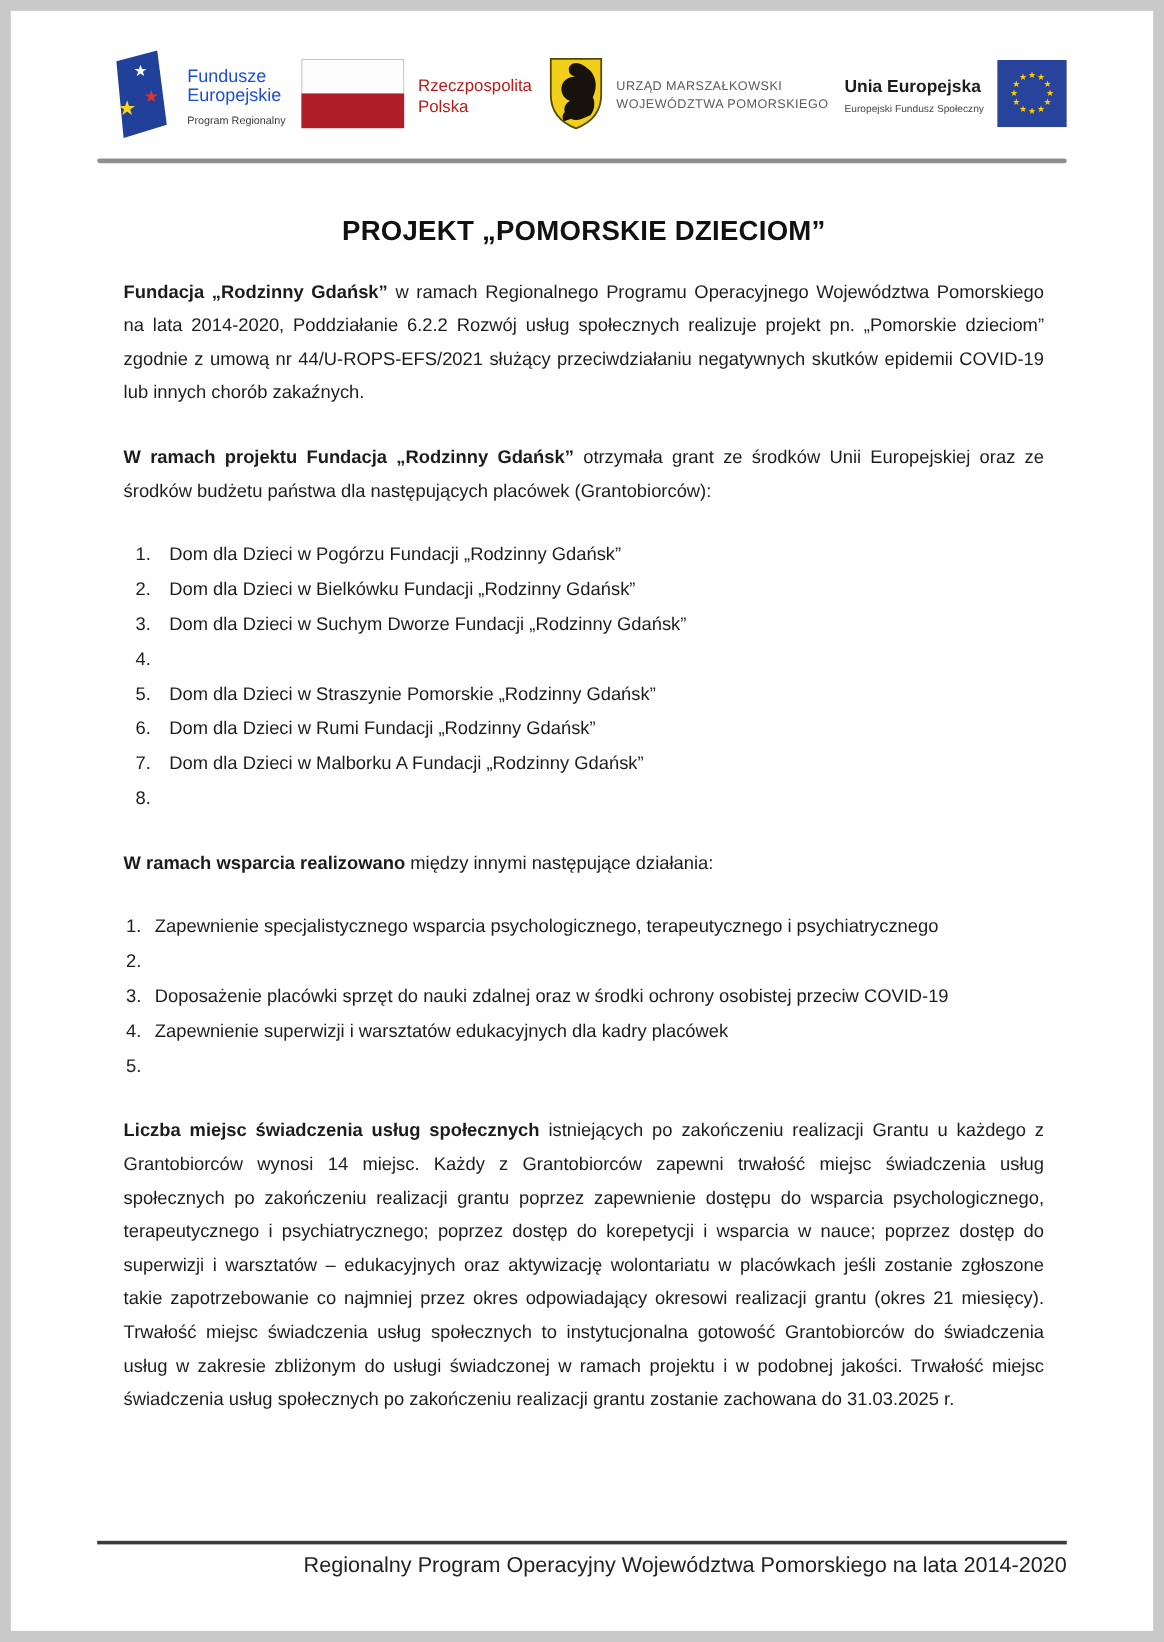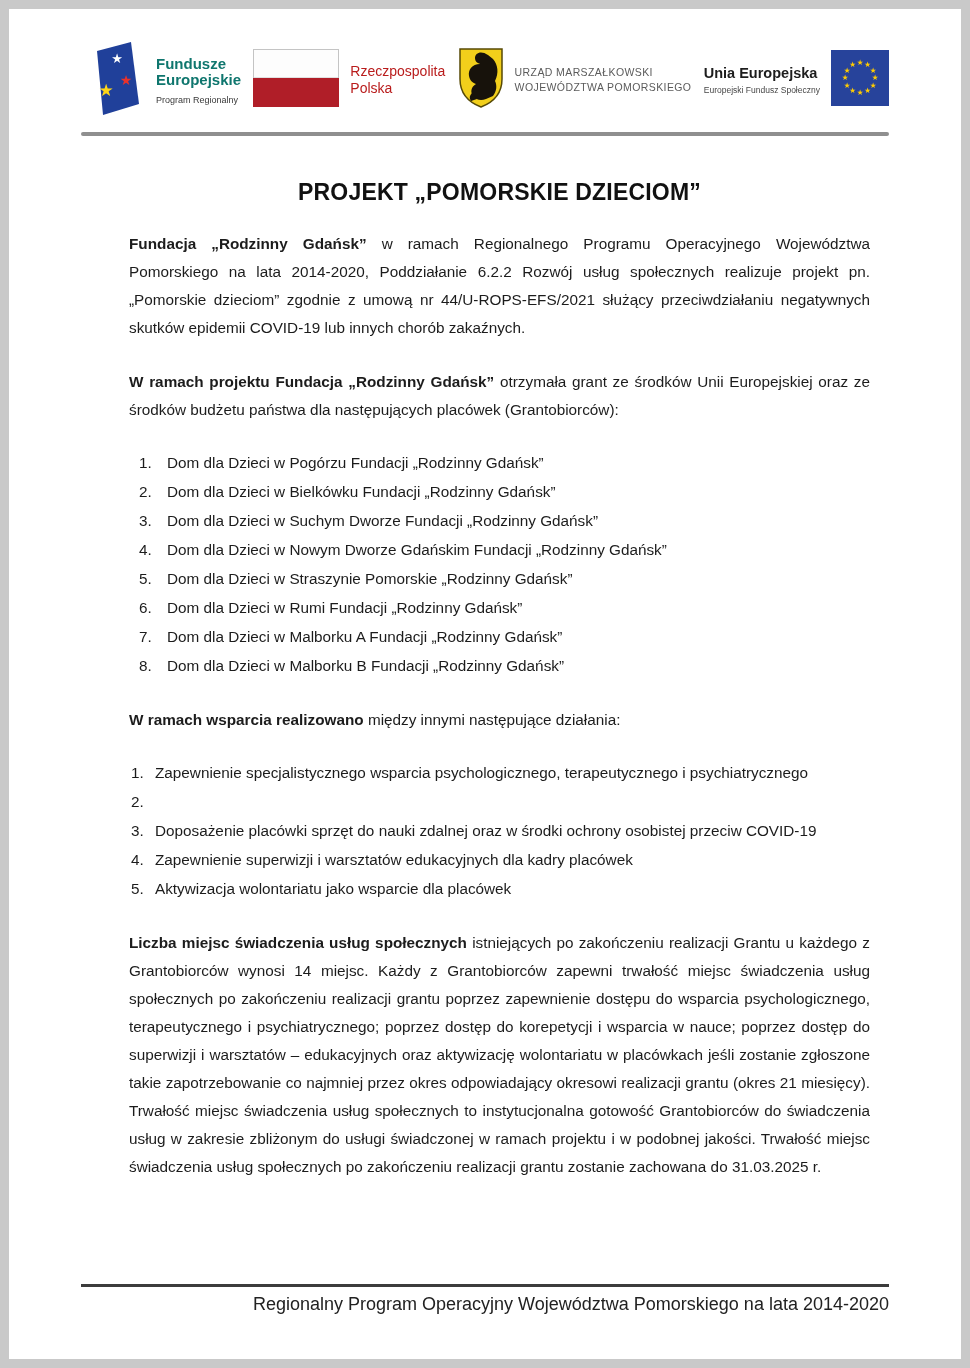--- a/index.html
+++ b/index.html
@@ -15,31 +15,31 @@
     filter:blur(0.35px);
     overflow:hidden;
   }
   
   .logos{
     margin:30px 72px 0 78px;
     height:82px;
     display:flex;align-items:center;justify-content:space-between;
   }
   .logo-group{display:flex;align-items:center;gap:11px;}
-  .fe-title{font-weight:bold;font-size:15px;line-height:16px;color:#0f766e;}
+  .fe-title{font-weight:normal;font-size:15px;line-height:16px;color:#1d4ed8;}
   .fe-sub{font-size:9px;color:#3a3a3a;margin-top:7px;}
   .pl-label{font-size:14px;line-height:17px;color:#b91c1c;}
   .um-label{font-size:10.5px;line-height:15px;letter-spacing:.4px;color:#5b5b5b;}
   .ue-text{display:flex;flex-direction:column;align-items:flex-start;}
   .ue-title{font-weight:bold;font-size:14.5px;color:#1d1d1d;}
   .ue-sub{font-size:8.5px;color:#474747;margin-top:4px;}
   .toprule{margin:11px 72px 0 72px;height:4px;background:#8f8f8f;border-radius:2px;}
   
   .content{
-    margin:0 91px 0 120px;
+    margin:0 91px 0 94px;
     color:#1c1c1c;
     font-size:15.3px;line-height:28px;
   }
   h1.title{
     margin:42px 0 0 0;text-align:center;
     font-size:23px;letter-spacing:.2px;color:#111;
   }
   p.para{margin:26px 0 0 0;text-align:justify;}
   p.para:first-of-type{margin-top:24px;}
   .b{font-weight:bold;}
@@ -154,41 +154,39 @@
           <span class="txt">Dom dla Dzieci w Bielkówku Fundacji „Rodzinny Gdańsk”</span>
         </div>
 
         <div class="row">
           <span class="num">3.</span>
           <span class="txt">Dom dla Dzieci w Suchym Dworze Fundacji „Rodzinny Gdańsk”</span>
         </div>
 
         <div class="row">
           <span class="num">4.</span>
-          <span class="txt">Dom dla Dzieci w Nowym Dworze Gdańskim Fundacji „Rodzinny Gdańsk”</span>
         </div>
 
         <div class="row">
           <span class="num">5.</span>
           <span class="txt">Dom dla Dzieci w Straszynie Pomorskie „Rodzinny Gdańsk”</span>
         </div>
 
         <div class="row">
           <span class="num">6.</span>
           <span class="txt">Dom dla Dzieci w Rumi Fundacji „Rodzinny Gdańsk”</span>
         </div>
 
         <div class="row">
           <span class="num">7.</span>
           <span class="txt">Dom dla Dzieci w Malborku A Fundacji „Rodzinny Gdańsk”</span>
         </div>
 
         <div class="row">
           <span class="num">8.</span>
-          <span class="txt">Dom dla Dzieci w Malborku B Fundacji „Rodzinny Gdańsk”</span>
         </div>
       </div>
 
 
     <p class="para"><span class="b">W ramach wsparcia realizowano</span><span> między innymi następujące działania:</span></p>
 
     <div class="doclist activities">
 
         <div class="row">
           <span class="num">1.</span>
@@ -204,21 +202,20 @@
           <span class="txt">Doposażenie placówki sprzęt do nauki zdalnej oraz w środki ochrony osobistej przeciw COVID-19</span>
         </div>
 
         <div class="row">
           <span class="num">4.</span>
           <span class="txt">Zapewnienie superwizji i warsztatów edukacyjnych dla kadry placówek</span>
         </div>
 
         <div class="row">
           <span class="num">5.</span>
-          <span class="txt">Aktywizacja wolontariatu jako wsparcie dla placówek</span>
         </div>
       </div>
 
     <p class="para"><span class="b">Liczba miejsc świadczenia usług społecznych </span><span>istniejących po zakończeniu realizacji Grantu u każdego z Grantobiorców wynosi 14 miejsc. Każdy z Grantobiorców zapewni trwałość miejsc świadczenia usług społecznych po zakończeniu realizacji grantu poprzez zapewnienie dostępu do wsparcia psychologicznego, terapeutycznego i psychiatrycznego; poprzez dostęp do korepetycji i wsparcia w nauce; poprzez dostęp do superwizji i warsztatów – edukacyjnych oraz aktywizację wolontariatu w placówkach jeśli zostanie zgłoszone takie zapotrzebowanie co najmniej przez okres odpowiadający okresowi realizacji grantu (okres 21 miesięcy). Trwałość miejsc świadczenia usług społecznych to instytucjonalna gotowość Grantobiorców do świadczenia usług w zakresie zbliżonym do usługi świadczonej w ramach projektu i w podobnej jakości. Trwałość miejsc świadczenia usług społecznych po zakończeniu realizacji grantu zostanie zachowana do 31.03.2025 r.</span></p>
 
   </main>
 
   <footer class="footer">
     <div class="footrule"></div>
     <div class="foot-text">Regionalny Program Operacyjny Województwa Pomorskiego na lata 2014-2020</div>

